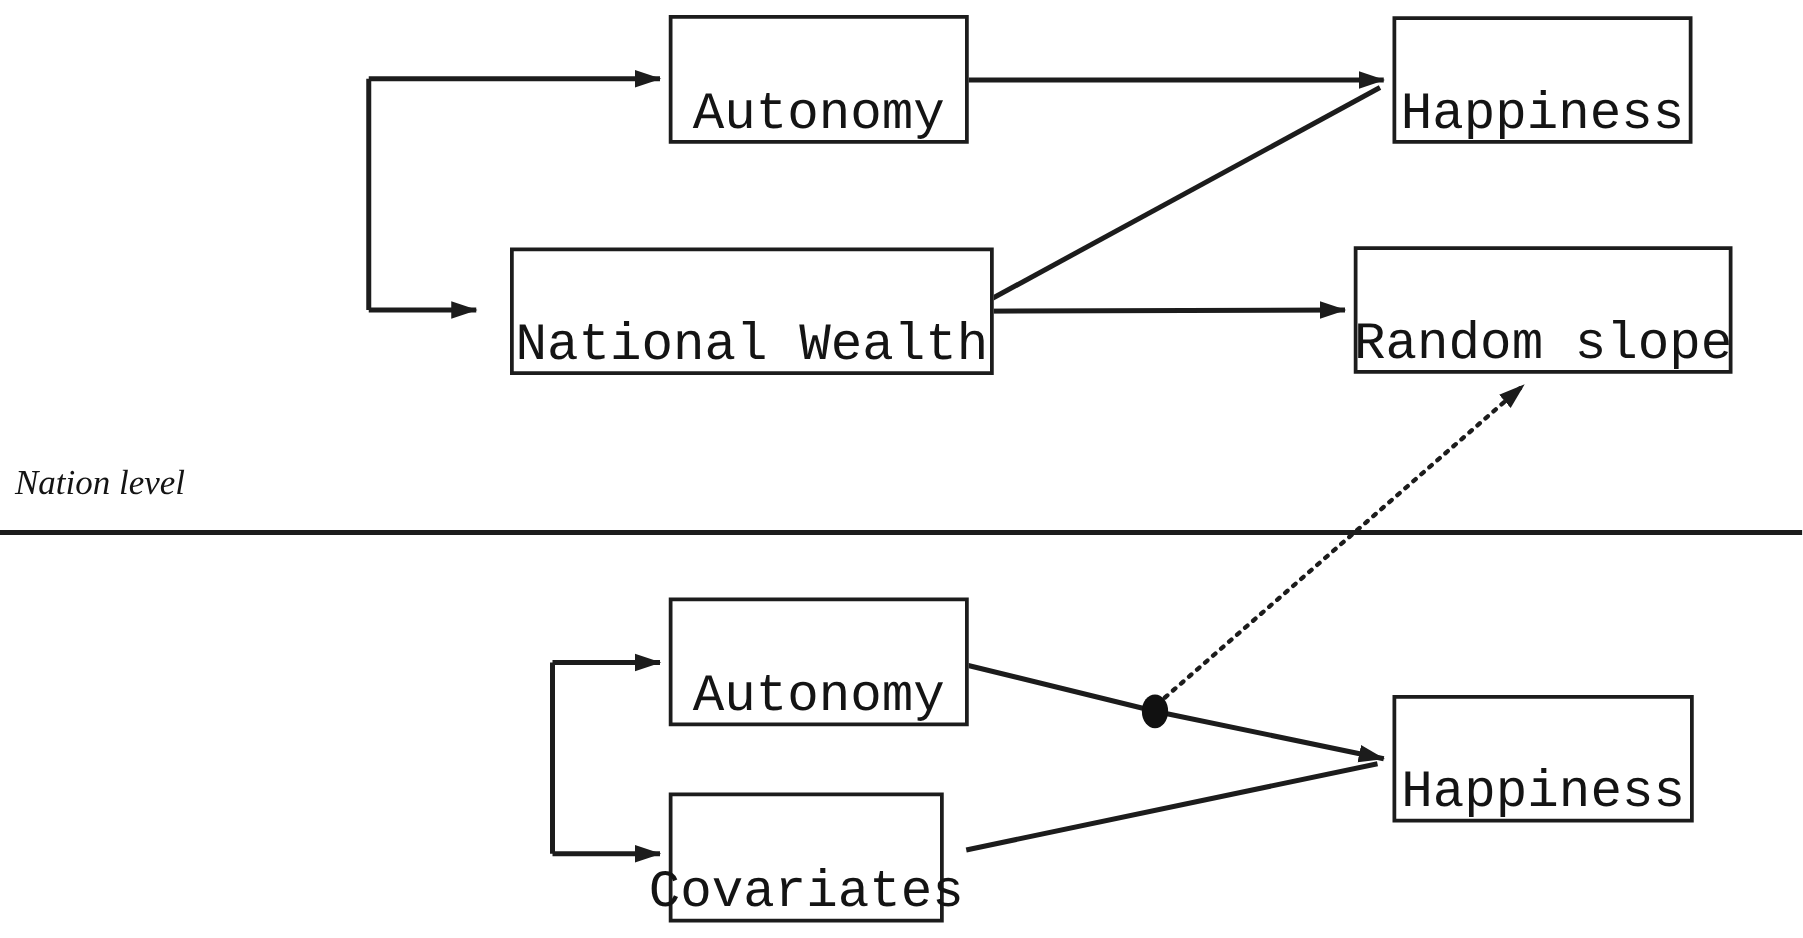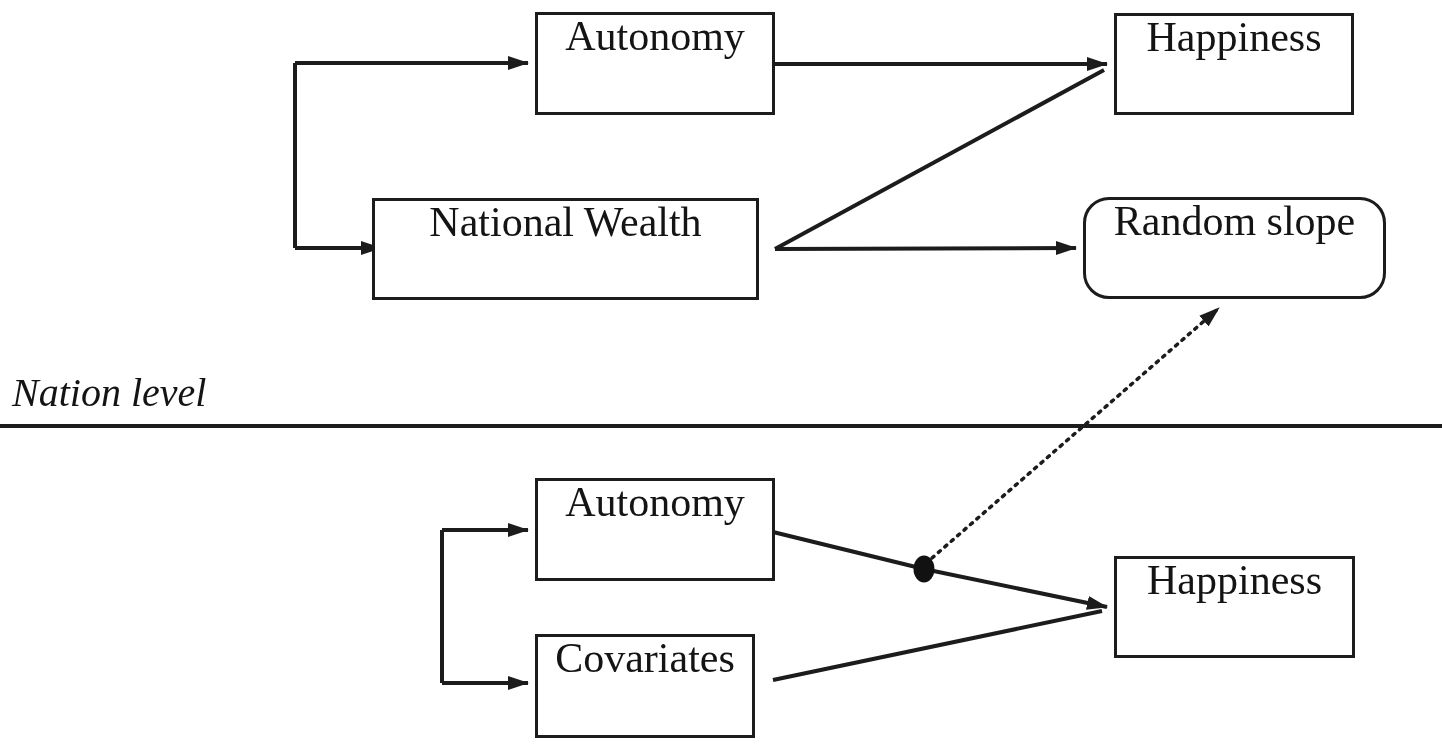--- a/index.html
+++ b/index.html
@@ -16,43 +16,44 @@
 
   svg.edges-layer {
     position: absolute;
     left: 0; top: 0;
     width: 1442px; height: 750px;
   }
 
   .node {
     position: absolute;
     display: flex;
-    align-items: flex-start;
+    align-items: flex-end;
     justify-content: center;
     border: 3.5px solid #1c1c1c;
     background: #ffffff;
     font-size: 42px;
     color: #141414;
     white-space: nowrap;
     line-height: 1;
+    font-family: Liberation Mono, monospace;
   }
 
   .node-nation-autonomy   { left: 535px;  top: 12px;  width: 240px; height: 103px; }
   .node-nation-happiness  { left: 1114px; top: 13px;  width: 240px; height: 102px; }
-  .node-national-wealth   { left: 372px;  top: 198px; width: 387px; height: 102px; }
-  .node-random-slope      { left: 1083px; top: 197px; width: 303px; height: 102px; border-radius: 26px; }
+  .node-national-wealth   { left: 408px;  top: 198px; width: 387px; height: 102px; }
+  .node-random-slope      { left: 1083px; top: 197px; width: 303px; height: 102px; }
   .node-person-autonomy   { left: 535px;  top: 478px; width: 240px; height: 103px; }
   .node-person-covariates { left: 535px;  top: 634px; width: 220px; height: 104px; }
   .node-person-happiness  { left: 1114px; top: 556px; width: 241px; height: 102px; }
 
   .level-label {
     position: absolute;
     left: 12px;
     font-style: italic;
-    font-size: 40px;
+    font-size: 28px;
     line-height: 1;
     color: #141414;
     white-space: nowrap;
   }
   .level-label-nation { top: 373px; }
   .level-label-person { top: 440px; }
 </style>
 </head>
 <body>
 

